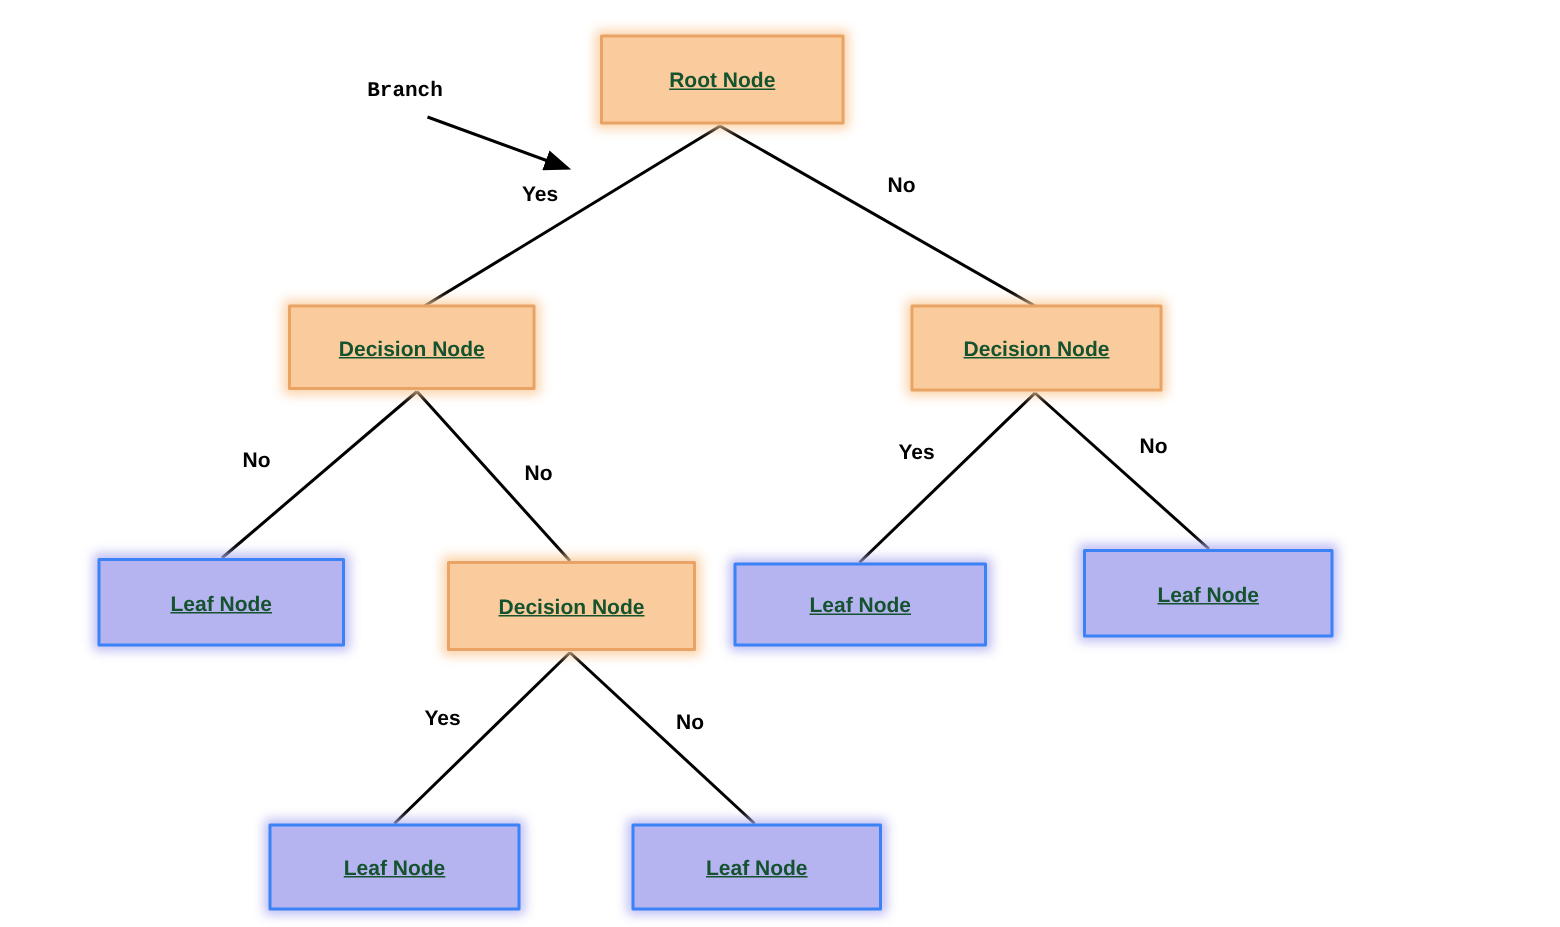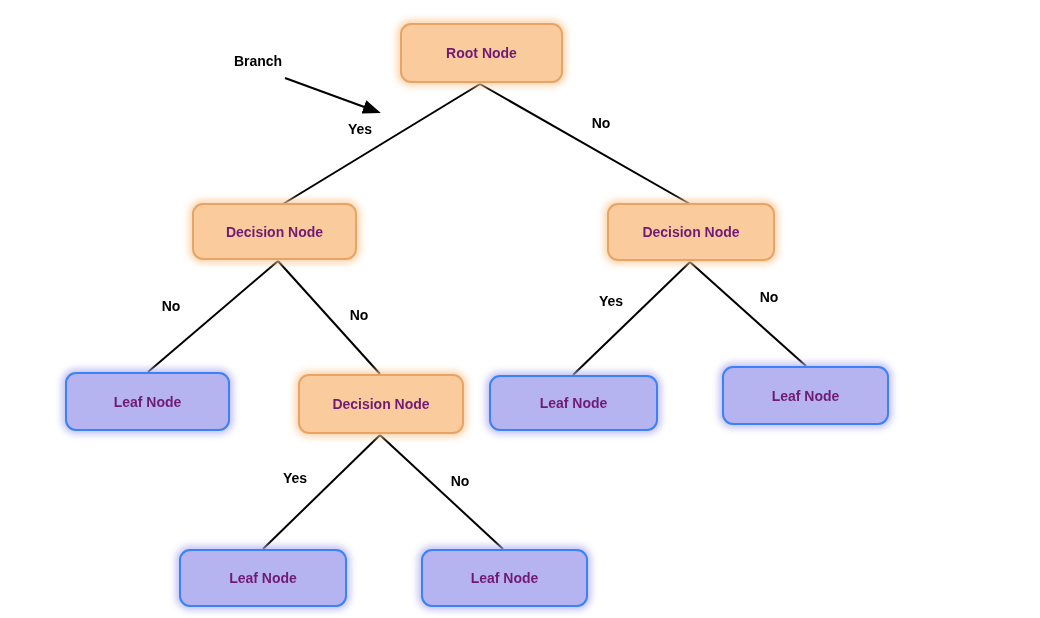--- a/index.html
+++ b/index.html
@@ -21,24 +21,25 @@
     width: 1040px;
     height: 618px;
   }
   .node {
     position: absolute;
     display: flex;
     align-items: center;
     justify-content: center;
     font-size: 14px;
     font-weight: bold;
-    color: #701a75;
-    border-radius: 11px;
+    color: #14532d;
+    border-radius: 1px;
     box-sizing: border-box;
     text-align: center;
+    text-decoration: underline;
   }
   .node.decision {
     background: #FACC9D;
     border: 2px solid #E8A365;
     box-shadow: 0 0 7px 3px rgba(250, 204, 157, 0.85);
   }
   .node.leaf {
     background: #B5B4F1;
     border: 2px solid #3b82f6;
     box-shadow: 0 0 7px 3px rgba(181, 180, 241, 0.85);
@@ -103,15 +104,15 @@
     </div>
   <div id="labels-layer">
       <div class="edge-label" style="left: 360px; top: 129px;">Yes</div>
       <div class="edge-label" style="left: 601px; top: 123px;">No</div>
       <div class="edge-label" style="left: 171px; top: 306px;">No</div>
       <div class="edge-label" style="left: 359px; top: 315px;">No</div>
       <div class="edge-label" style="left: 295px; top: 478px;">Yes</div>
       <div class="edge-label" style="left: 460px; top: 481px;">No</div>
       <div class="edge-label" style="left: 611px; top: 301px;">Yes</div>
       <div class="edge-label" style="left: 769px; top: 297px;">No</div>
-      <div class="annotation-label" style="left: 258px; top: 61px;">Branch</div>
+      <div class="annotation-label" style="left: 270px; top: 61px; font-family: Liberation Mono, monospace;">Branch</div>
     </div>
 </div>
 
 </body></html>

